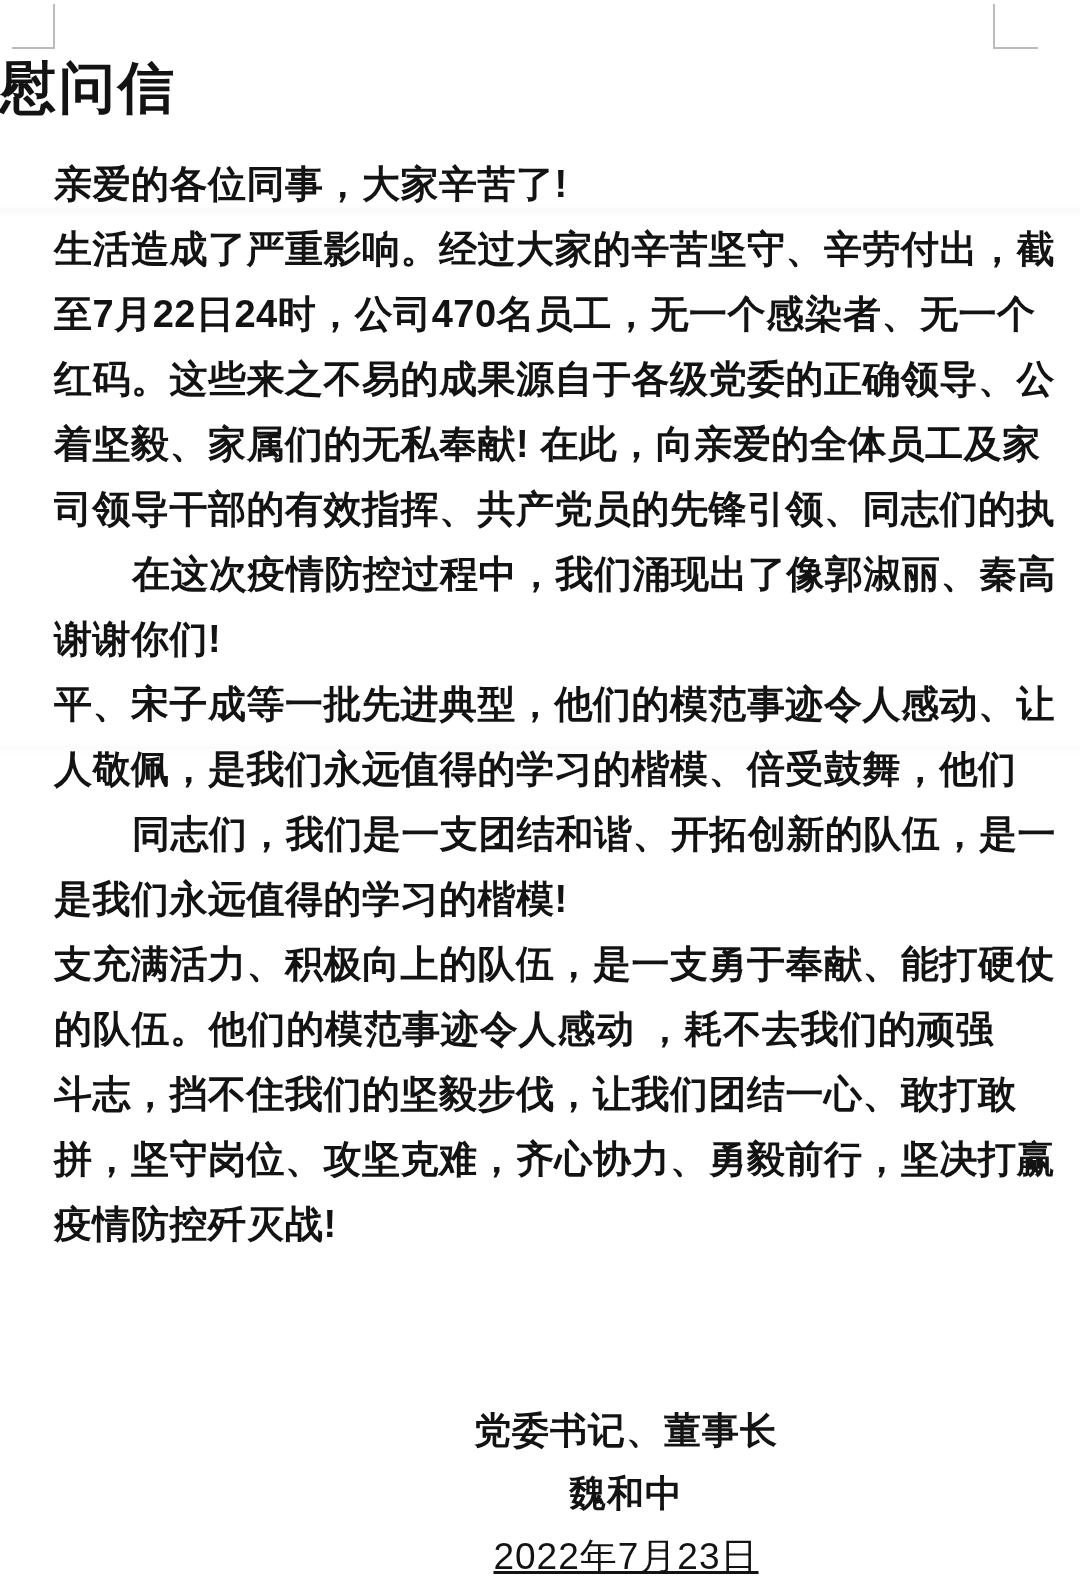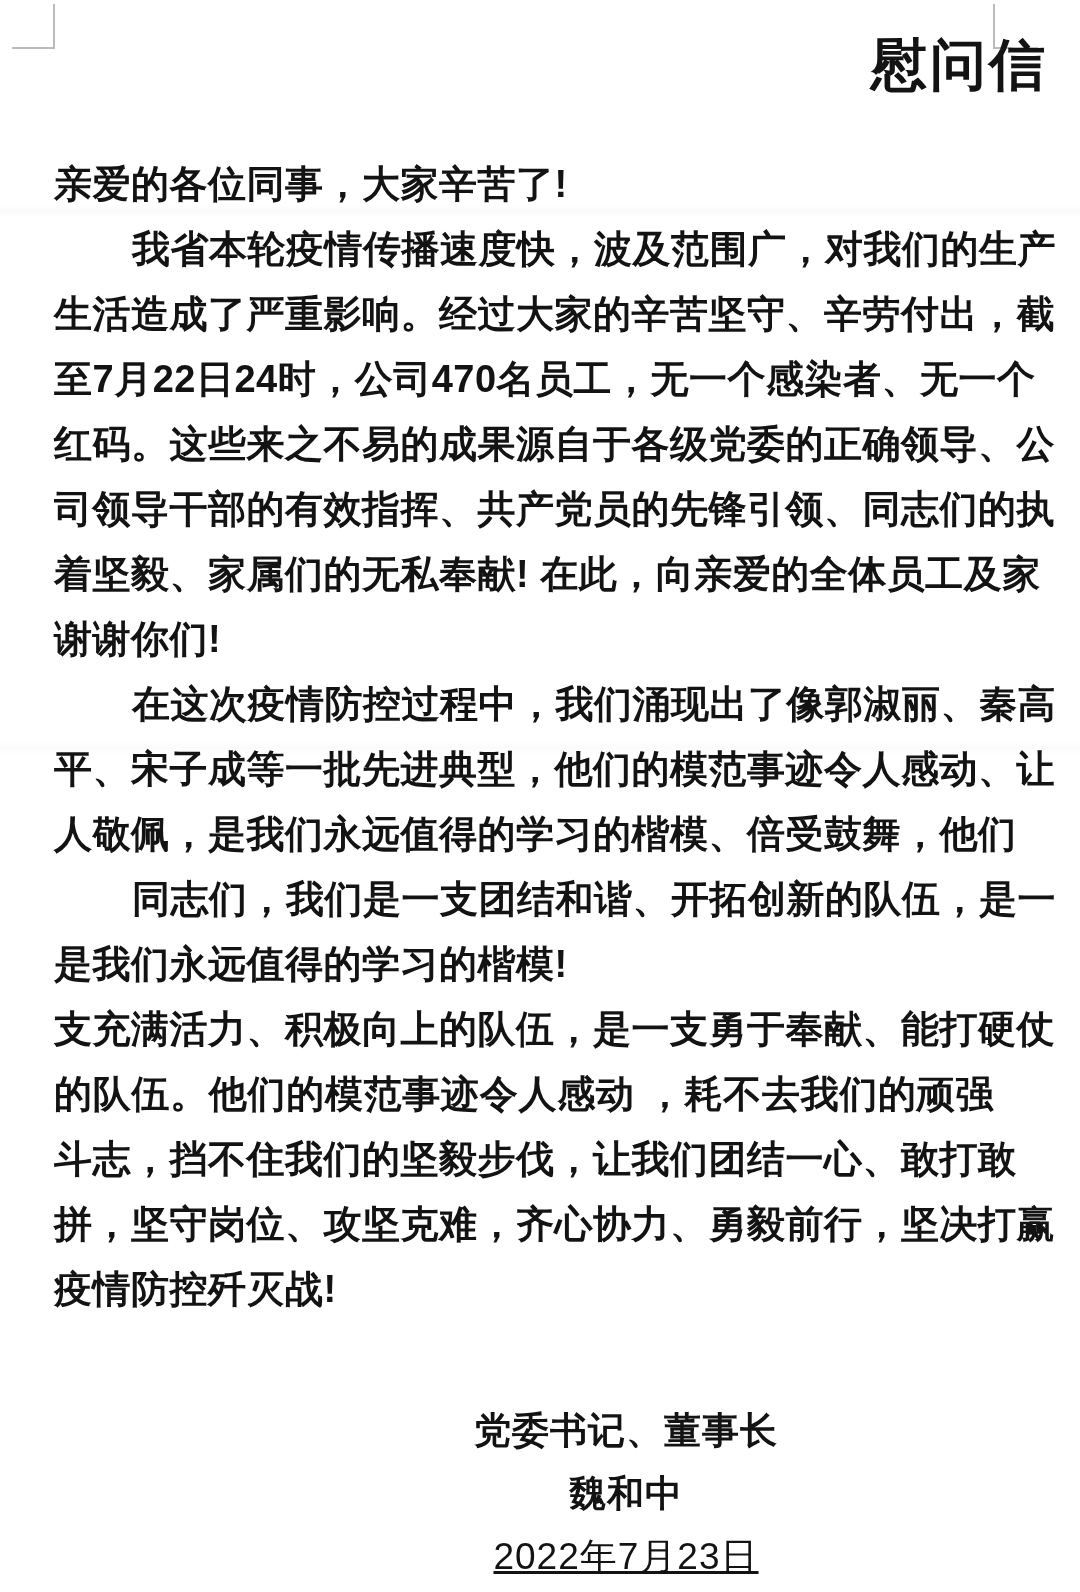--- a/index.html
+++ b/index.html
@@ -31,25 +31,25 @@
     border-right: 2px solid #b9bcbe;
     border-bottom: 2px solid #b9bcbe;
   }
   .crop-tr {
     left: 993px; top: 4px; width: 43px; height: 43px;
     border-left: 2px solid #b9bcbe;
     border-bottom: 2px solid #b9bcbe;
   }
   .doc-title {
     position: absolute;
-    top: 32px; left: 0;
+    top: 55px; left: 0;
     width: 100%;
     padding-right: 32px;
     box-sizing: border-box;
-    text-align: right;
+    text-align: left;
     font-size: 56px;
     line-height: 66px;
     font-weight: bold;
     letter-spacing: 3px;
   }
   .letter-body {
     position: absolute;
     top: 152px;
     left: 54px;
     width: 940px;
@@ -88,28 +88,27 @@
 
 <div class="page">
   <div class="crop-mark crop-tl"></div>
   <div class="crop-mark crop-tr"></div>
 
   <div class="doc-title">慰问信</div>
 
   <div class="letter-body">
 
   <div class="line">亲爱的各位同事，大家辛苦了!</div>
-      <div class="line indent fill">我省本轮疫情传播速度快，波及范围广，对我们的生产</div>
       <div class="line fill">生活造成了严重影响。经过大家的辛苦坚守、辛劳付出，截</div>
       <div class="line fill">至7月22日24时，公司470名员工，无一个感染者、无一个</div>
       <div class="line fill">红码。这些来之不易的成果源自于各级党委的正确领导、公</div>
+      <div class="line fill">着坚毅、家属们的无私奉献! 在此，向亲爱的全体员工及家</div>
       <div class="line fill">司领导干部的有效指挥、共产党员的先锋引领、同志们的执</div>
-      <div class="line fill">着坚毅、家属们的无私奉献! 在此，向亲爱的全体员工及家</div>
+      <div class="line indent fill">在这次疫情防控过程中，我们涌现出了像郭淑丽、秦高</div>
       <div class="line">谢谢你们!</div>
-      <div class="line indent fill">在这次疫情防控过程中，我们涌现出了像郭淑丽、秦高</div>
       <div class="line fill">平、宋子成等一批先进典型，他们的模范事迹令人感动、让</div>
       <div class="line fill">人敬佩，是我们永远值得的学习的楷模、倍受鼓舞，他们</div>
       <div class="line indent fill">同志们，我们是一支团结和谐、开拓创新的队伍，是一</div>
       <div class="line">是我们永远值得的学习的楷模!</div>
       <div class="line fill">支充满活力、积极向上的队伍，是一支勇于奉献、能打硬仗</div>
       <div class="line fill">的队伍。他们的模范事迹令人感动 ，耗不去我们的顽强</div>
       <div class="line fill">斗志，挡不住我们的坚毅步伐，让我们团结一心、敢打敢</div>
       <div class="line fill">拼，坚守岗位、攻坚克难，齐心协力、勇毅前行，坚决打赢</div>
       <div class="line">疫情防控歼灭战!</div>
     </div>

